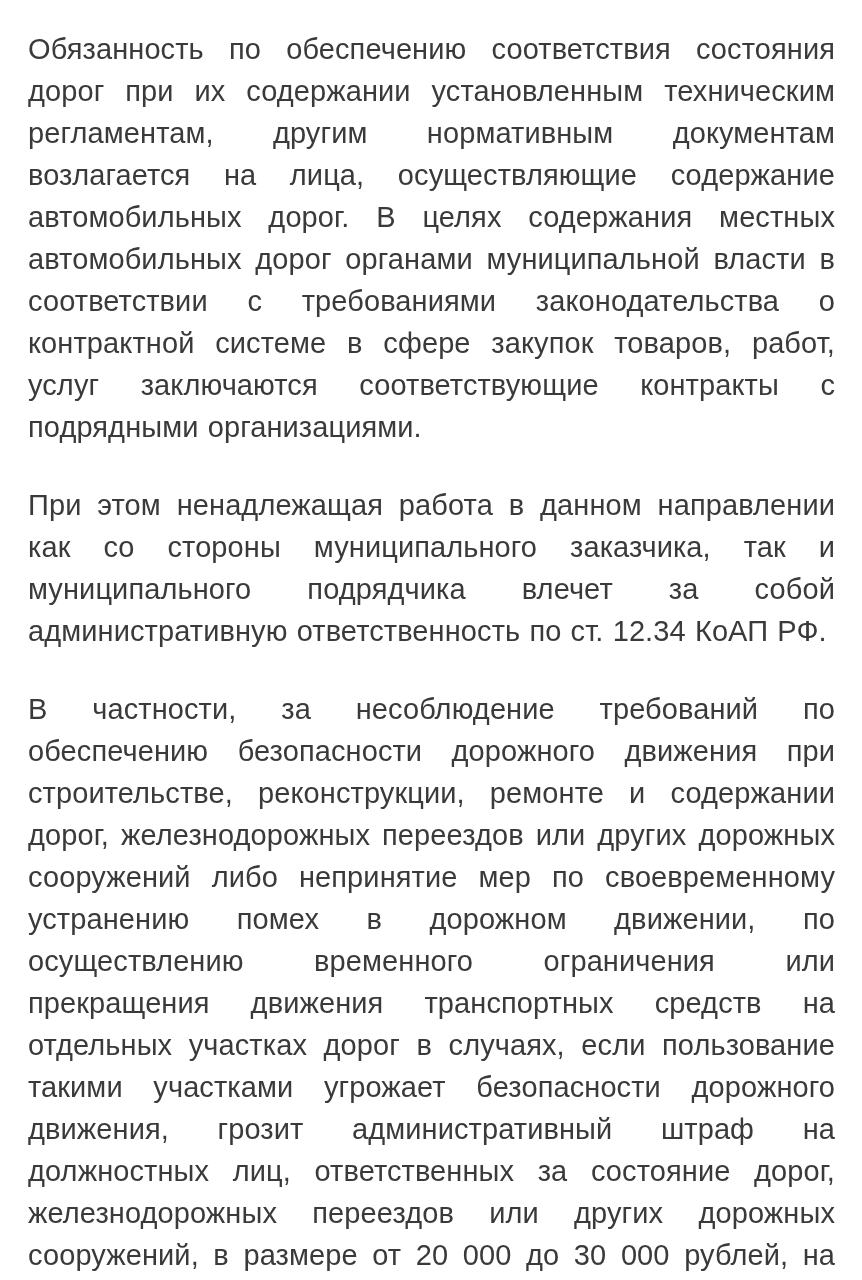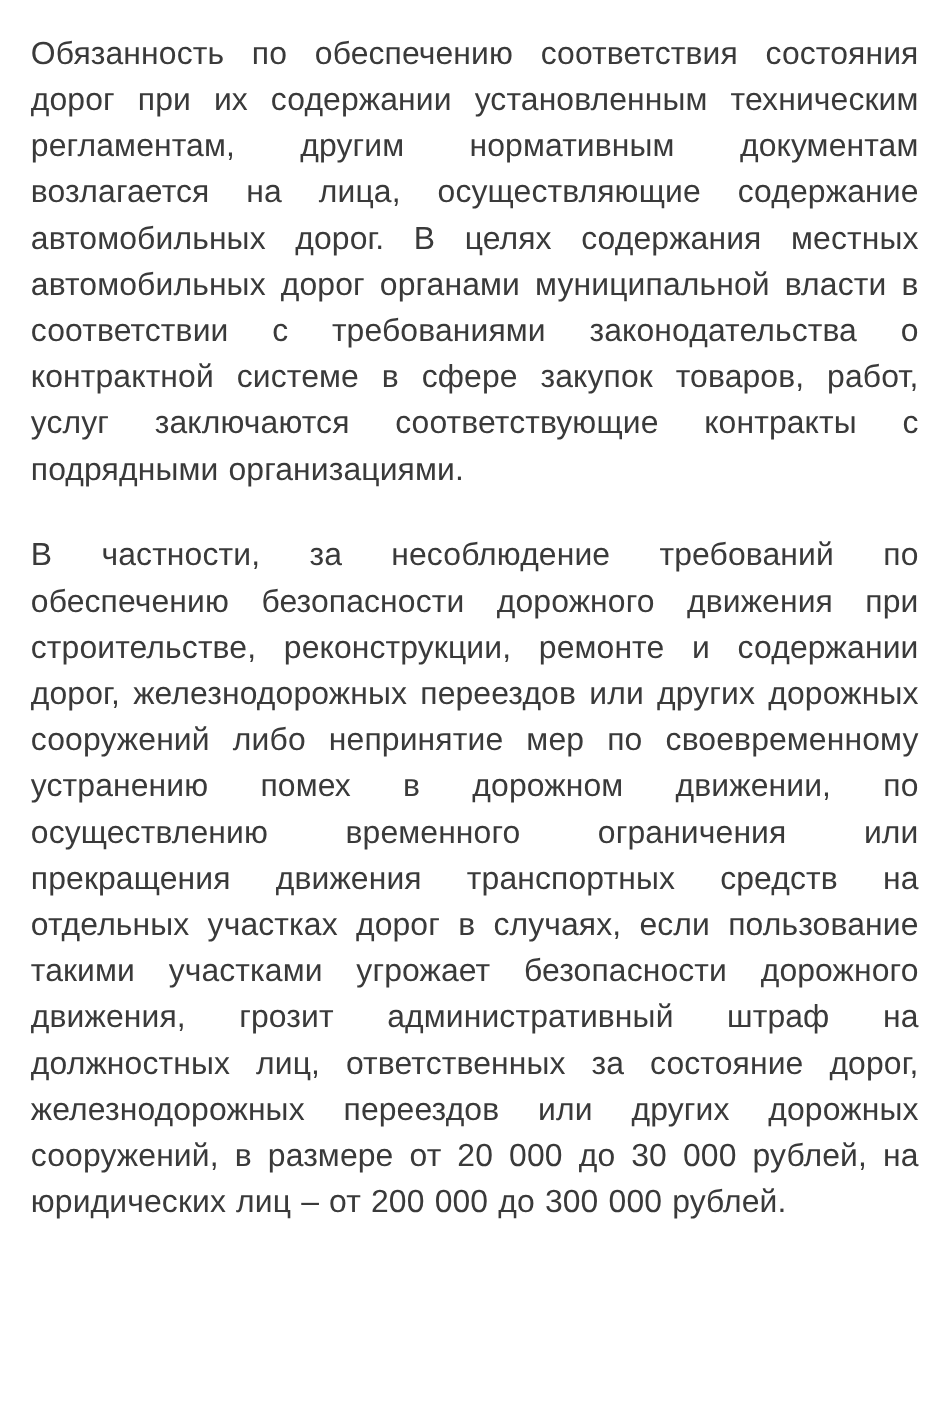--- a/index.html
+++ b/index.html
@@ -32,14 +32,15 @@
   }
   .paragraph:last-child {
     margin-bottom: 0;
   }
 </style>
 </head>
 <body>
 
 <main class="page">
   <p class="paragraph">Обязанность по обеспечению соответствия состояния дорог при их содержании установленным техническим регламентам, другим нормативным документам возлагается на лица, осуществляющие содержание автомобильных дорог. В целях содержания местных автомобильных дорог органами муниципальной власти в соответствии с требованиями законодательства о контрактной системе в сфере закупок товаров, работ, услуг заключаются соответствующие контракты с подрядными организациями.</p>
+  <p class="paragraph">При этом ненадлежащая работа в данном направлении как со стороны муниципального заказчика, так и муниципального подрядчика влечет за собой административную ответственность по ст. 12.34 КоАП РФ.</p>
   <p class="paragraph">В частности, за несоблюдение требований по обеспечению безопасности дорожного движения при строительстве, реконструкции, ремонте и содержании дорог, железнодорожных переездов или других дорожных сооружений либо непринятие мер по своевременному устранению помех в дорожном движении, по осуществлению временного ограничения или прекращения движения транспортных средств на отдельных участках дорог в случаях, если пользование такими участками угрожает безопасности дорожного движения, грозит административный штраф на должностных лиц, ответственных за состояние дорог, железнодорожных переездов или других дорожных сооружений, в размере от 20 000 до 30 000 рублей, на юридических лиц – от 200 000 до 300 000 рублей.</p>
 </main>
 
 </body></html>

